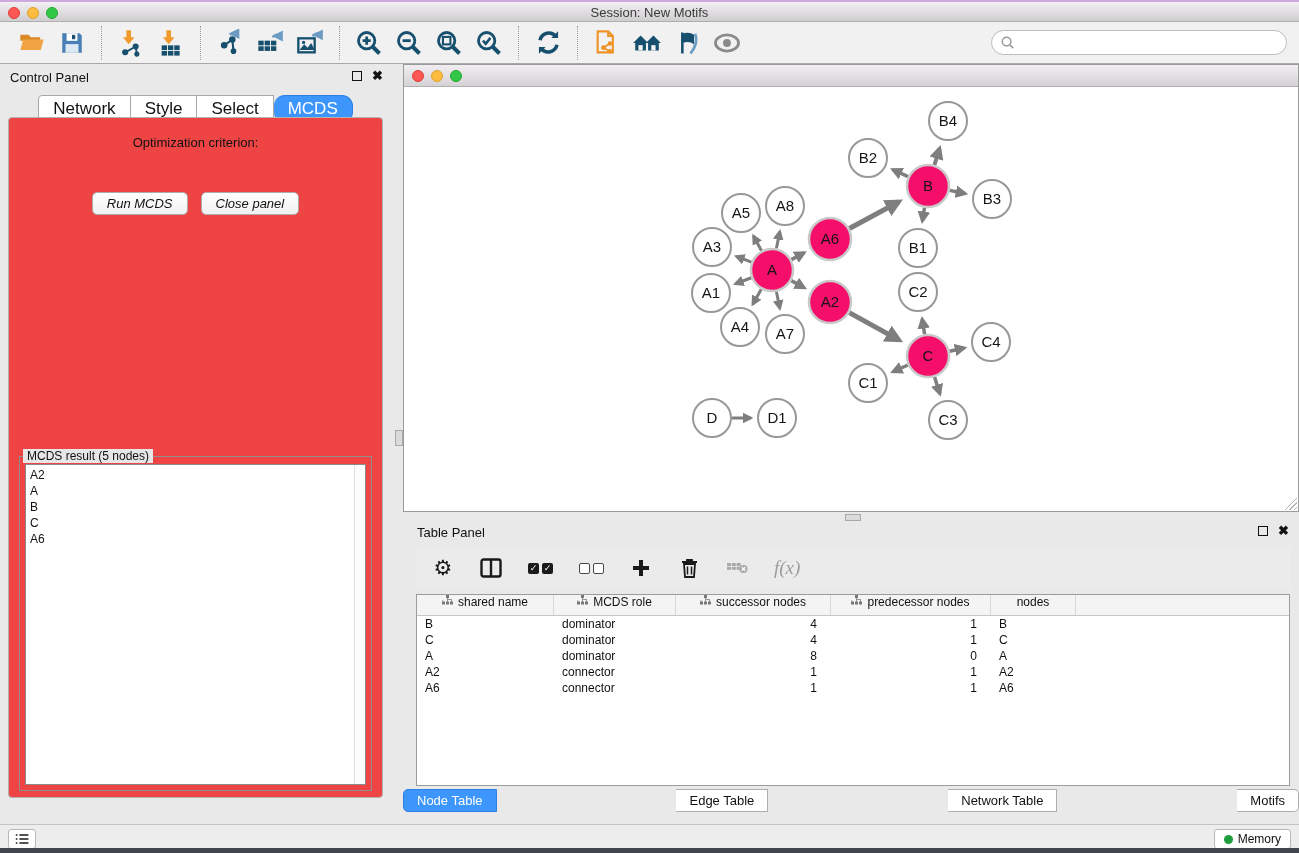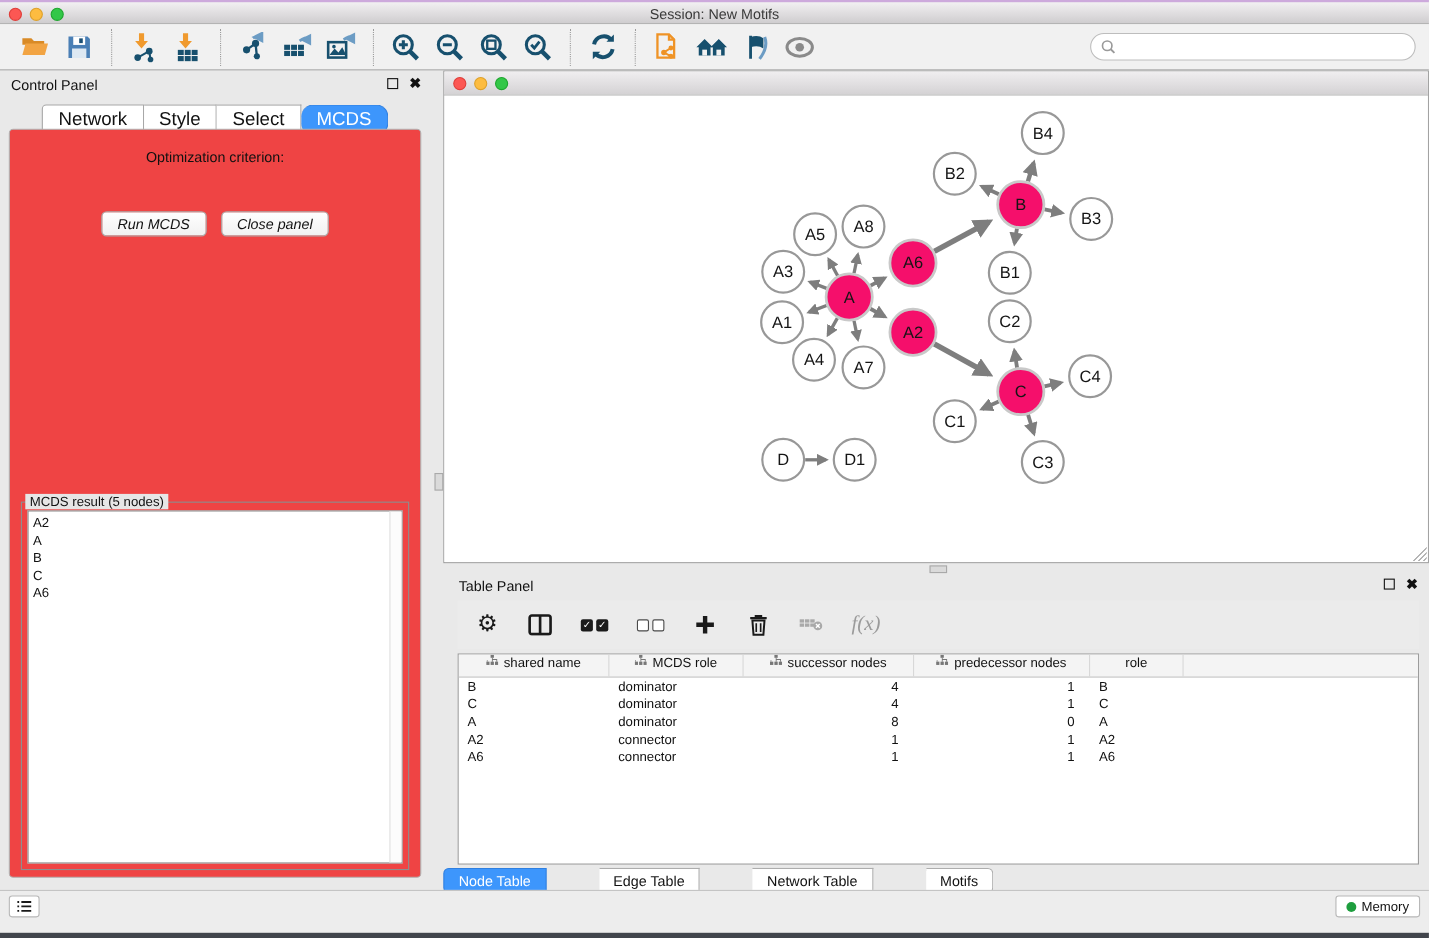--- a/index.html
+++ b/index.html
@@ -95,28 +95,28 @@
   .datatable { position:absolute; top:74px; left:13px; right:9px; height:192px; background:#fff;
     border:1px solid #9C9C9C; overflow:hidden; }
   .thead { display:flex; height:21px; background:#F4F4F4; border-bottom:1px solid #C6C6C6; }
   .th { display:flex; justify-content:center; gap:5px; font-size:12px; color:#111;
     border-right:1px solid #D8D8D8; overflow:hidden; }
   .th:last-child { border-right:none; }
   .trow { display:flex; height:16px; }
   .td { font-size:12px; color:#111; line-height:16px; padding:0 8px; white-space:nowrap; overflow:hidden; }
   .td.r { text-align:right; padding-right:14px; }
 
-  .t-tabs { position:absolute; bottom:8px; left:0; right:0; display:flex; justify-content:flex-start;gap:48px; }
+  .t-tabs { position:absolute; bottom:8px; left:0; right:0; display:flex; justify-content:space-between; }
   .t-tab { font-size:13px; padding:3px 13px; background:#fff; border:1px solid #ADADAD; border-left:none; color:#111; }
   .t-tab:first-child { border-left:1px solid #ADADAD; border-radius:5px 0 0 5px; }
   .t-tab:last-child { border-radius:0 5px 5px 0; }
   .t-tab.sel { background:#3D96FC; border-color:#2F7FE0; color:#fff; }
 
   
-  .statusbar { position:absolute; left:0; right:0; bottom:5px; height:39px; background:#EDEDED;
+  .statusbar { position:absolute; left:0; right:0; bottom:5px; height:24px; background:#EDEDED;
     border-top:1px solid #C4C4C4; }
   .list-btn { position:absolute; left:8px; top:4px; width:28px; height:20px; background:#fff;
     border:1px solid #B8B8B8; border-radius:3px; display:flex; align-items:center; justify-content:center; }
   .memory-btn { position:absolute; right:8px; top:4px; height:20px; background:#fff;
     border:1px solid #B8B8B8; border-radius:3px; display:flex; align-items:center; gap:5px;
     padding:0 9px; font-size:12px; color:#111; }
   .mem-dot { width:9px; height:9px; border-radius:50%; background:#1E9E3E; }
   .bottom-strip { position:absolute; left:0; right:0; bottom:0; height:5px; background:#41454C; }
 </style>
 </head>
@@ -541,21 +541,21 @@
                 <rect x="4" y="0" width="3" height="3"></rect>
                 <rect x="0" y="6.5" width="3" height="3"></rect>
                 <rect x="4" y="6.5" width="3" height="3"></rect>
                 <rect x="8" y="6.5" width="3" height="3"></rect>
                 <path d="M5.2 3 h0.8 v2 H1.2 v1.5 H0.6 V5 h4.6 z M5.2 5 h0.8 v1.5 h-0.8 z M9.2 5 h0.8 v1.5 h-0.8 z M5.2 4.2 h4.8 v0.8 h-4.8 z"></path>
               </g>
             </svg>
             <span>predecessor nodes</span>
           </div>
           <div class="th" style="width: 85px;">
-            <span>role</span>
+            <span>nodes</span>
           </div>
           <div class="th" style="flex: 1 1 0%;"></div>
         </div>
       <div id="table-body">
           <div class="trow">
             <div class="td" style="width: 137px;">B</div>
             <div class="td" style="width: 122px;">dominator</div>
             <div class="td r" style="width: 155px;">4</div>
             <div class="td r" style="width: 160px;">1</div>
             <div class="td" style="width: 85px;">B</div>

